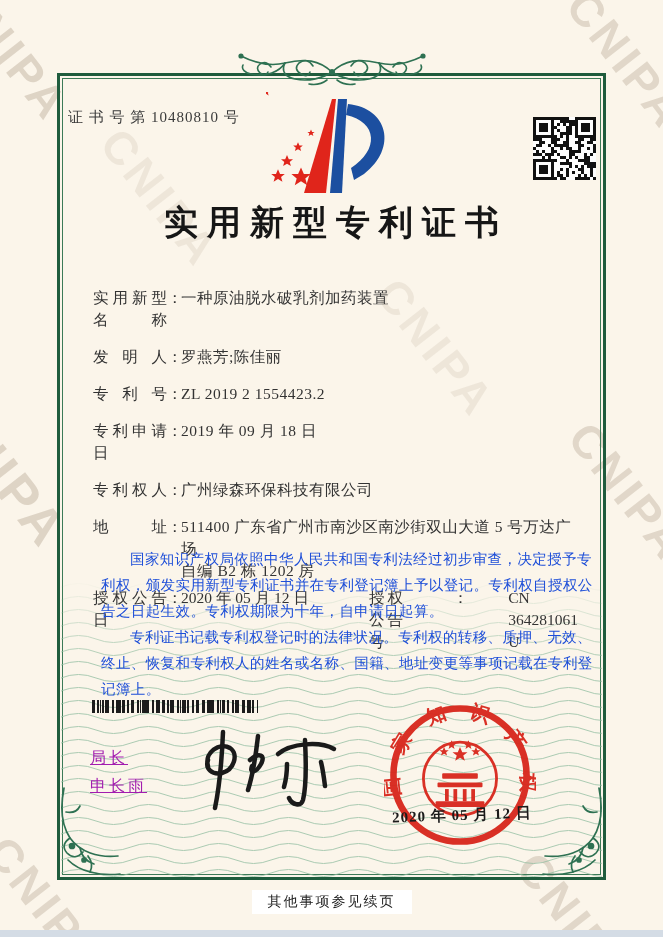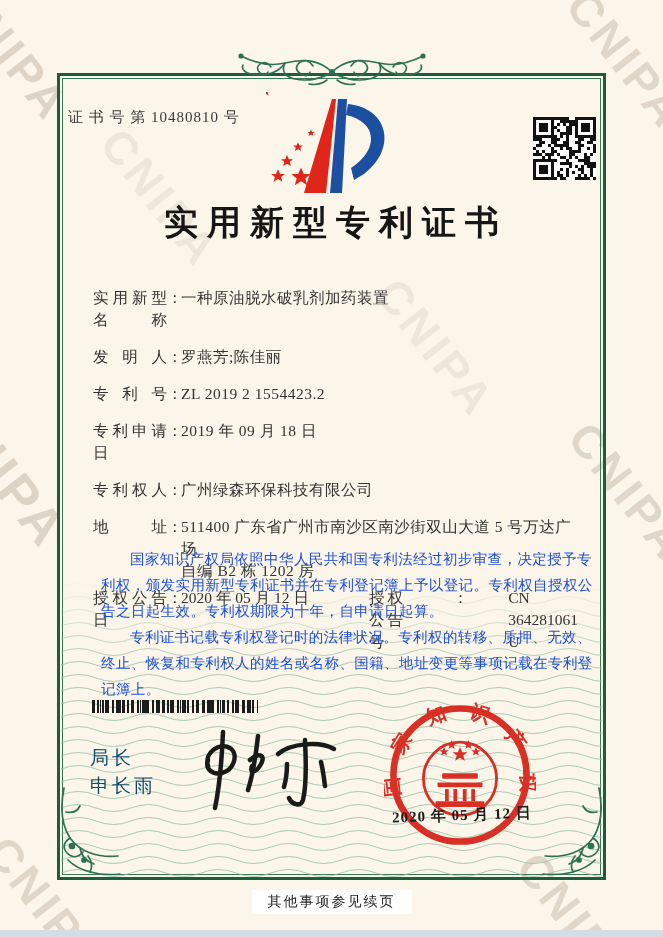--- a/index.html
+++ b/index.html
@@ -52,21 +52,21 @@
   .bodytext p{margin:0;text-indent:2em;letter-spacing:.4px;}
   
   .barcode{position:absolute;left:92px;top:700px;width:166px;height:13px;z-index:3;
     background:
       repeating-linear-gradient(90deg,#1c1c1c 0 2px,transparent 2px 5px),
       repeating-linear-gradient(90deg,#1c1c1c 0 1px,transparent 1px 8px),
       repeating-linear-gradient(90deg,#1c1c1c 0 3px,transparent 3px 13px);}
   
   .signer{position:absolute;left:90px;top:744px;z-index:3;
           font-family:"Liberation Sans","DejaVu Sans",sans-serif;
-          font-size:19px;color:#0c4a6e;letter-spacing:3px;line-height:28px;}
+          font-size:16px;color:#a21caf;letter-spacing:3px;line-height:28px;text-decoration:underline;}
   .signature{position:absolute;left:192px;top:726px;width:158px;height:92px;z-index:4;}
   
   .seal{position:absolute;left:384px;top:700px;width:152px;height:150px;z-index:4;opacity:.95;}
   .seal-date{position:absolute;left:386px;top:806px;width:152px;text-align:center;z-index:5;
              font-size:15px;font-weight:700;color:#1b1b1b;letter-spacing:1px;
              transform:rotate(-2deg);}
   
   .pageno{position:absolute;left:0;right:0;top:853px;text-align:center;z-index:3;
           font-size:13px;color:#2c2c2c;letter-spacing:1px;margin-top:45px;}
   .contnote{position:absolute;left:0;right:0;top:890px;text-align:center;z-index:3;}

